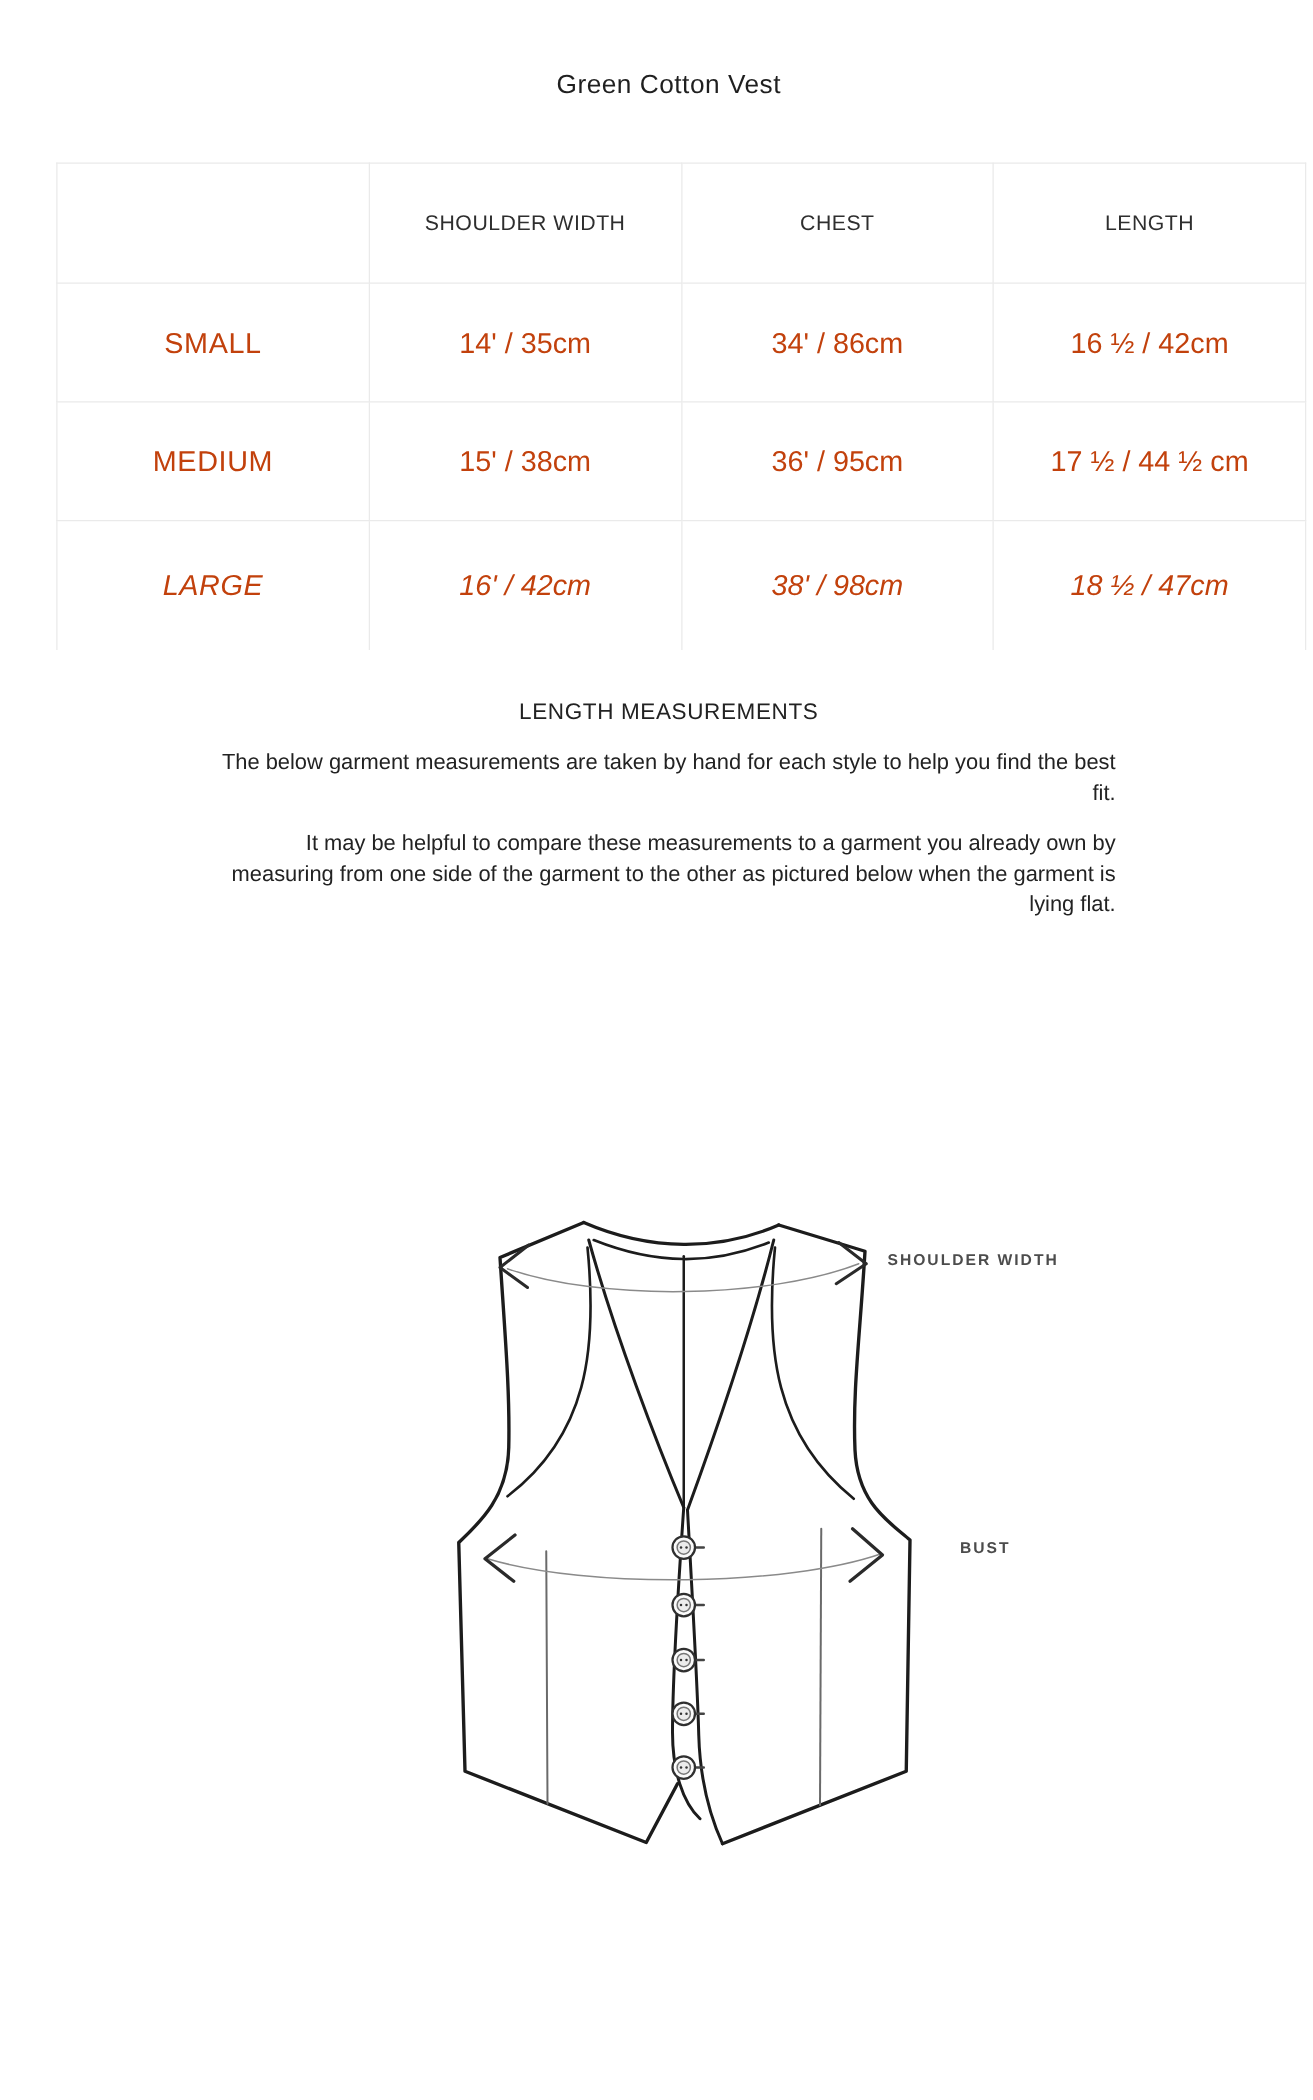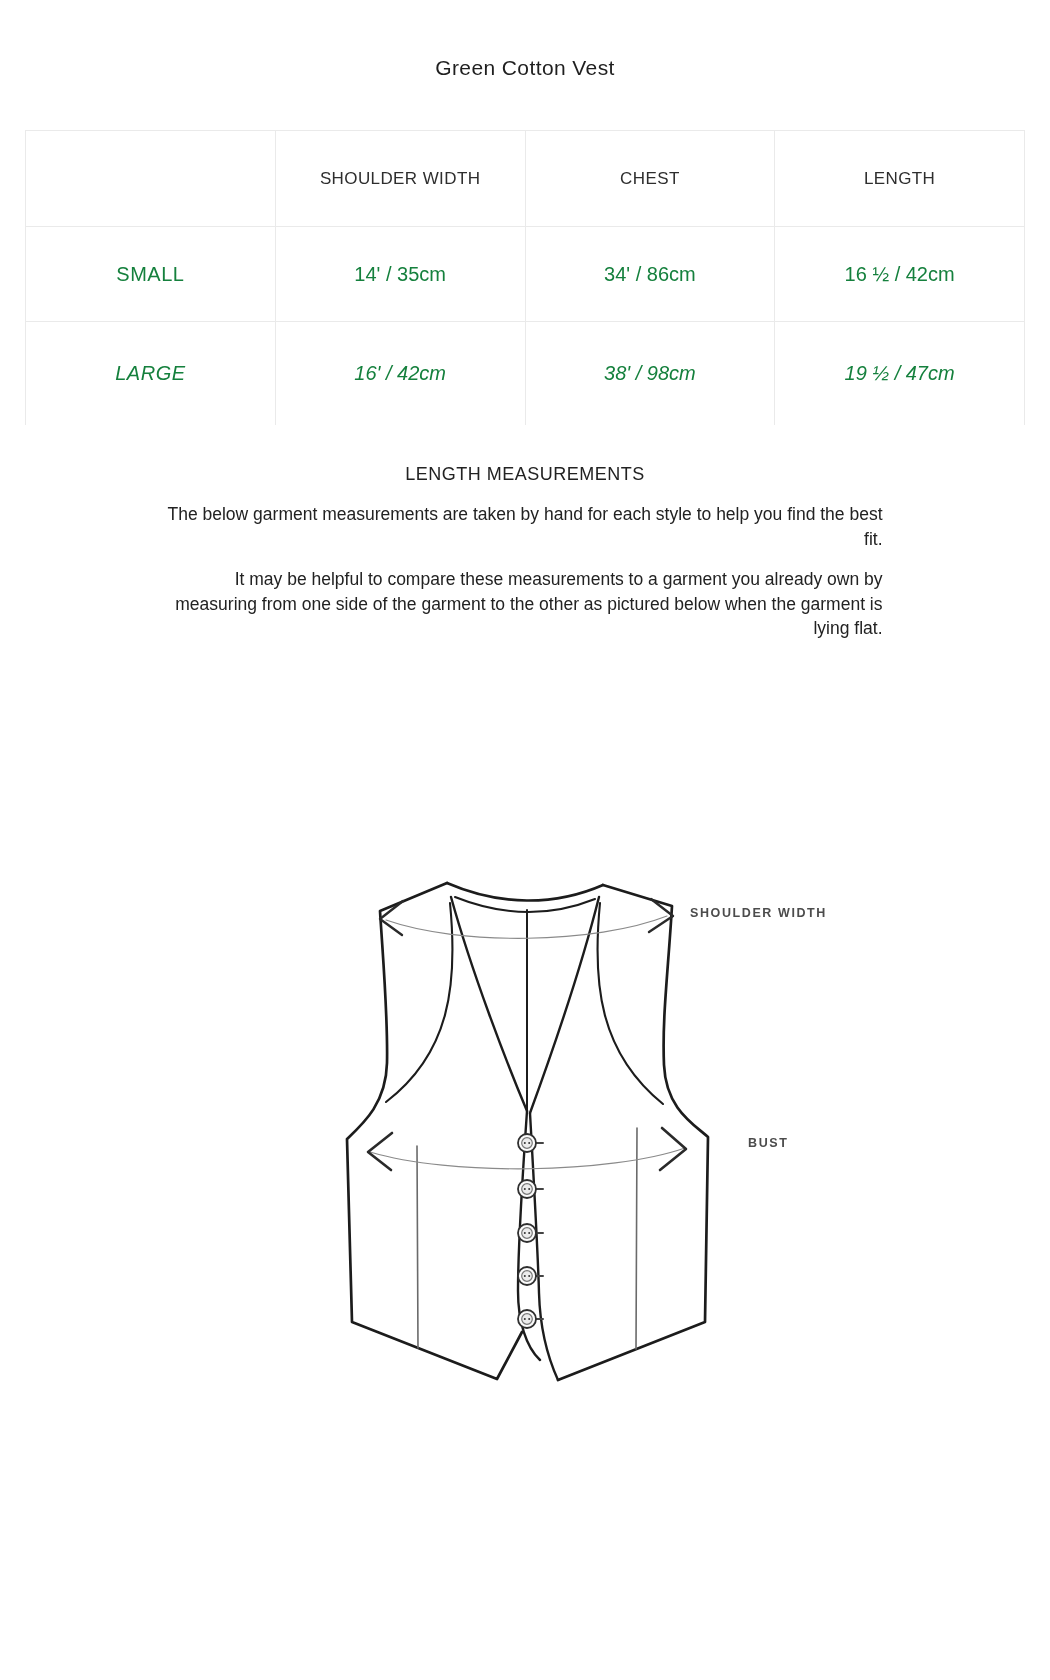--- a/index.html
+++ b/index.html
@@ -3,21 +3,21 @@
 <meta charset="utf-8">
 <style>
   * { box-sizing: border-box; }
   html,body {
     margin: 0; padding: 0;
     width: 1050px; height: 1680px;
     background: #ffffff;
     font-family: "Liberation Sans", sans-serif;
     color: #2d2d2d;
   }
-  .page { width: 1050px; height: 1680px; overflow: hidden; background:#fff; }
+  .page { width: 1050px; height: 1680px; overflow: hidden; background:#fff;padding-left:20px; }
 
   .product-title {
     padding-top: 55px;
     text-align: center;
     font-size: 21px;
     line-height: 26px;
     letter-spacing: 0.4px;
     color: #1f1f1f;
     font-weight: 400;
   }
@@ -36,22 +36,22 @@
     padding: 0;
   }
   .size-table th {
     height: 96px;
     font-size: 17px;
     letter-spacing: 0.4px;
     color: #2e2e2e;
   }
   .size-table td {
     height: 95px;
-    font-size: 20px;
-    color: #15803d;
+    font-size: 23px;
+    color: #c2410c;
   }
   .size-table td.size-label { letter-spacing: 0.5px; }
   .size-table tr.last-row td { height: 103px; border-bottom: none; font-style: italic; }
 
   .measurements {
     margin-top: 37px;
     text-align: center;
     font-size: 17.5px;
     line-height: 24.5px;
     color: #222222;
@@ -100,25 +100,31 @@
         <th>LENGTH</th>
       </tr>
     </thead>
     <tbody>
       <tr>
         <td class="size-label">SMALL</td>
         <td>14' / 35cm</td>
         <td>34' / 86cm</td>
         <td>16 ½ / 42cm</td>
       </tr>
+      <tr>
+        <td class="size-label">MEDIUM</td>
+        <td>15' / 38cm</td>
+        <td>36' / 95cm</td>
+        <td>17 ½ / 44 ½ cm</td>
+      </tr>
       <tr class="last-row">
         <td class="size-label">LARGE</td>
         <td>16' / 42cm</td>
         <td>38' / 98cm</td>
-        <td>19 ½ / 47cm</td>
+        <td>18 ½ / 47cm</td>
       </tr>
     </tbody>
   </table>
 
   <div class="measurements">
     <div class="heading">LENGTH MEASUREMENTS</div>
     <p>The below garment measurements are taken by hand for each style to help you find the best fit.</p>
     <p>It may be helpful to compare these measurements to a garment you already own by measuring from one side of the garment to the other as pictured below when the garment is lying flat.</p>
   </div>
 

